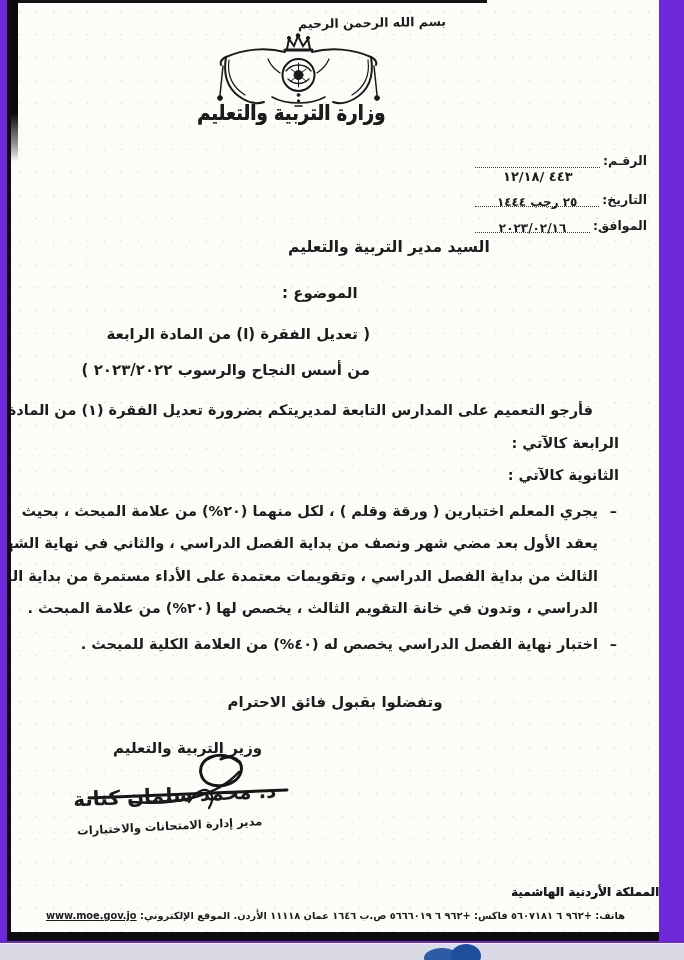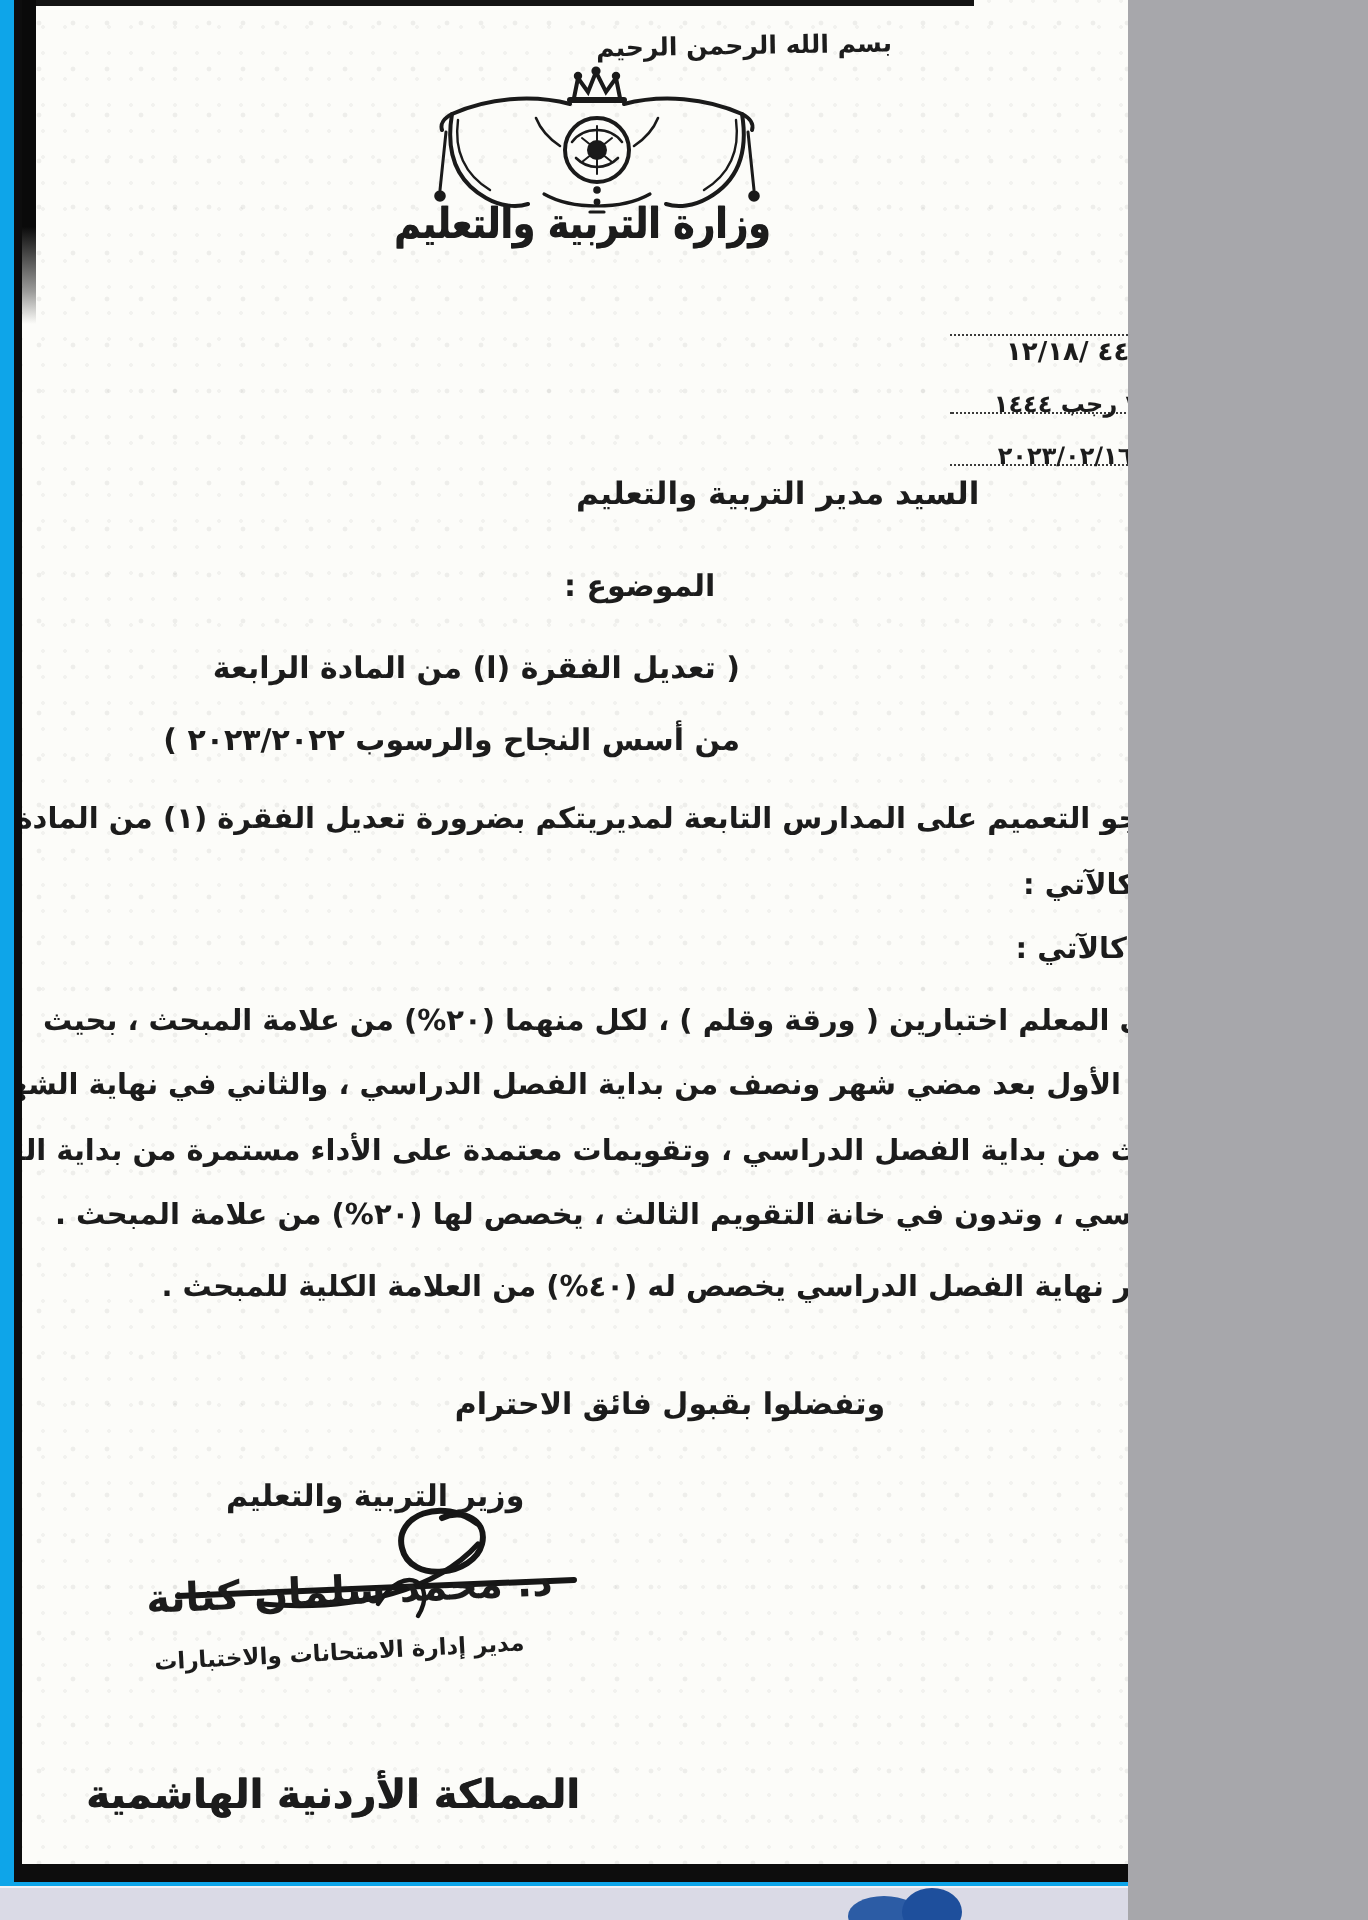--- a/index.html
+++ b/index.html
@@ -2,21 +2,21 @@
 <html lang="ar"><head>
 <meta charset="utf-8">
 <style>
   html,body { margin:0; padding:0; }
   body {
     width:684px; height:960px;
     background:#a7a7ab;
     font-family:"DejaVu Sans", sans-serif;
     overflow:hidden;
   }
-  .scan { position:relative; width:564px; height:960px; background:#0ea5e9; overflow:hidden; }
+  .scan { position:relative; width:684px; height:960px; background:#6d28d9; overflow:hidden; }
 
   .page {
     position:absolute; left:7px; top:0;
     width:648px; height:932px;
     background:#fcfcf9;
     background-image:
       radial-gradient(circle, rgba(0,0,0,0.055) 1px, transparent 1.4px),
       radial-gradient(circle, rgba(0,0,0,0.04) 0.8px, transparent 1.1px);
     background-size:17px 23px, 11px 13px;
     background-position:0 0, 5px 7px;
@@ -65,22 +65,22 @@
   .closing { position:absolute; left:0; right:0; top:693px; text-align:center; 
     font-size:15px; font-weight:bold; }
 
   .sig-title { position:absolute; left:102px; top:739px; font-size:15px; font-weight:bold; white-space:nowrap; }
   .sig-scribble { position:absolute; left:58px; top:750px; }
   .sig-name { position:absolute; left:62px; top:783px; font-size:20px; font-weight:bold;
     transform:rotate(-2.5deg); white-space:nowrap; letter-spacing:1px; }
   .sig-role { position:absolute; left:66px; top:819px; font-size:11.5px; font-weight:bold;
     transform:rotate(-3deg); white-space:nowrap; }
 
-  .kingdom { position:absolute; left:16px; right:0; top:885px; text-align:left; padding-left:16px;
-    font-size:20px; font-weight:bold; text-shadow:0.4px 0 0 currentColor; }
+  .kingdom { position:absolute; left:0; right:0; top:885px; text-align:right; padding-left:16px;
+    font-size:12px; font-weight:bold; text-shadow:0.4px 0 0 currentColor; }
   .contact { position:absolute; left:46px; right:34px; top:910px; font-size:9.8px; font-weight:bold;
     text-align:center; white-space:nowrap; }
   .contact .site { text-decoration:underline; font-weight:bold; direction:ltr; unicode-bidi:embed; }
 
   .bottom-strip { position:absolute; left:0; right:0; top:943px; height:17px; background:#dadae6;
     border-top:1px solid #f2f2f6; }
   .blob { position:absolute; border-radius:50%; }
   .blob1 { left:424px; top:948px; width:36px; height:20px; background:#2c5ca5; }
   .blob2 { left:451px; top:944px; width:30px; height:24px; background:#1e4f9c; }
 </style>
@@ -181,18 +181,19 @@
       <path d="M170 22 C150 44 112 56 62 52" stroke-width="2.6"></path>
       <path d="M20 48 L218 40" stroke-width="3"></path>
       <path d="M120 52 C134 30 150 42 140 58" stroke-width="2.2"></path>
     </svg>
 
     <div class="sig-name">د. محمد سلمان كنانة</div>
     <div class="sig-role">مدير إدارة الامتحانات والاختبارات</div>
 
     <div class="kingdom">المملكة الأردنية الهاشمية</div>
 
+    <div class="contact"><span>هاتف: +٩٦٢ ٦ ٥٦٠٧١٨١ فاكس: +٩٦٢ ٦ ٥٦٦٦٠١٩ ص.ب ١٦٤٦ عمان ١١١١٨ الأردن. الموقع الإلكتروني: </span><span class="site">www.moe.gov.jo</span></div>
   </div>
 
   <div class="bottom-strip"></div>
   <div class="blob blob1"></div>
   <div class="blob blob2"></div>
 </div>
 
 </body></html>

